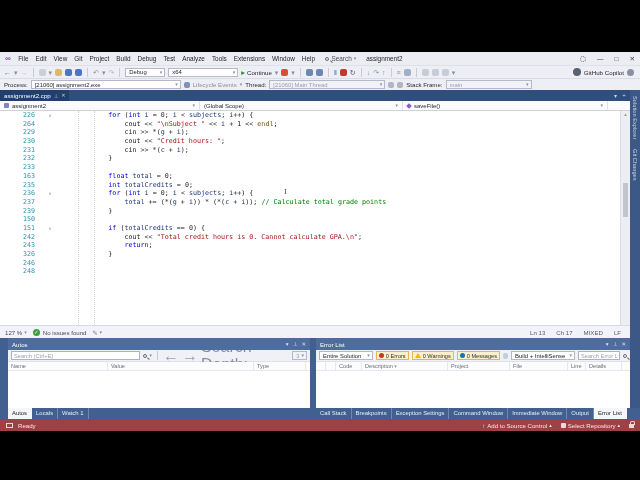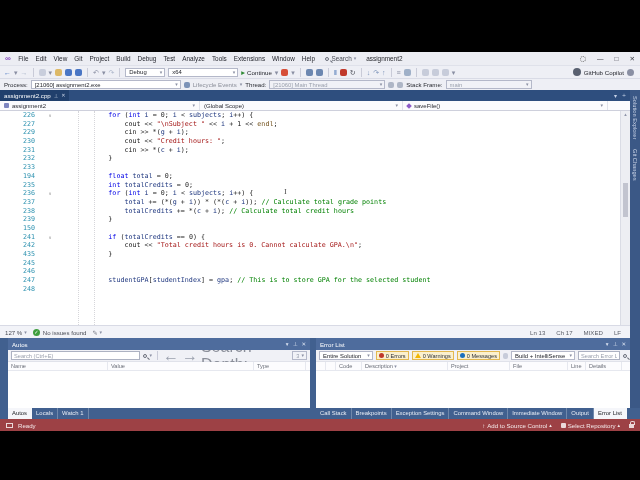--- a/index.html
+++ b/index.html
@@ -261,21 +261,21 @@
     <div class="editor">
       <div class="guide" style="left:78px;"></div>
       <div class="guide" style="left:94px;"></div>
       <div id="code-lines">
           <div class="cl">
             <span class="ln">226</span>
             <span class="fold">∨</span>
             <span class="cd"><span class="tk-p">            </span><span class="tk-k">for</span><span class="tk-p"> (</span><span class="tk-k">int</span><span class="tk-p"> </span><span class="tk-v">i</span><span class="tk-p"> = </span><span class="tk-n">0</span><span class="tk-p">; </span><span class="tk-v">i</span><span class="tk-p"> &lt; </span><span class="tk-v">subjects</span><span class="tk-p">; </span><span class="tk-v">i</span><span class="tk-p">++) {</span></span>
           </div>
           <div class="cl">
-            <span class="ln">227</span>
+            <span class="ln">264</span>
             <span class="fold"></span>
             <span class="cd"><span class="tk-p">                </span><span class="tk-p">cout &lt;&lt; </span><span class="tk-s">"\nSubject "</span><span class="tk-p"> &lt;&lt; </span><span class="tk-v">i</span><span class="tk-p"> + </span><span class="tk-n">1</span><span class="tk-p"> &lt;&lt; </span><span class="tk-f">endl</span><span class="tk-p">;</span></span>
           </div>
           <div class="cl">
             <span class="ln">229</span>
             <span class="fold"></span>
             <span class="cd"><span class="tk-p">                </span><span class="tk-p">cin &gt;&gt; *(</span><span class="tk-v">g</span><span class="tk-p"> + </span><span class="tk-v">i</span><span class="tk-p">);</span></span>
           </div>
           <div class="cl">
             <span class="ln">230</span>
@@ -291,82 +291,72 @@
             <span class="ln">232</span>
             <span class="fold"></span>
             <span class="cd"><span class="tk-p">            </span><span class="tk-p">}</span></span>
           </div>
           <div class="cl">
             <span class="ln">233</span>
             <span class="fold"></span>
             <span class="cd"></span>
           </div>
           <div class="cl">
-            <span class="ln">194</span>
+            <span class="ln">163</span>
             <span class="fold"></span>
             <span class="cd"><span class="tk-p">            </span><span class="tk-k">float</span><span class="tk-p"> </span><span class="tk-v">total</span><span class="tk-p"> = </span><span class="tk-n">0</span><span class="tk-p">;</span></span>
           </div>
           <div class="cl">
             <span class="ln">235</span>
             <span class="fold"></span>
             <span class="cd"><span class="tk-p">            </span><span class="tk-k">int</span><span class="tk-p"> </span><span class="tk-v">totalCredits</span><span class="tk-p"> = </span><span class="tk-n">0</span><span class="tk-p">;</span></span>
           </div>
           <div class="cl">
             <span class="ln">236</span>
             <span class="fold">∨</span>
             <span class="cd"><span class="tk-p">            </span><span class="tk-k">for</span><span class="tk-p"> (</span><span class="tk-k">int</span><span class="tk-p"> </span><span class="tk-v">i</span><span class="tk-p"> = </span><span class="tk-n">0</span><span class="tk-p">; </span><span class="tk-v">i</span><span class="tk-p"> &lt; </span><span class="tk-v">subjects</span><span class="tk-p">; </span><span class="tk-v">i</span><span class="tk-p">++) {</span></span>
           </div>
           <div class="cl">
             <span class="ln">237</span>
             <span class="fold"></span>
             <span class="cd"><span class="tk-p">                </span><span class="tk-v">total</span><span class="tk-p"> += (*(</span><span class="tk-v">g</span><span class="tk-p"> + </span><span class="tk-v">i</span><span class="tk-p">)) * (*(</span><span class="tk-v">c</span><span class="tk-p"> + </span><span class="tk-v">i</span><span class="tk-p">)); </span><span class="tk-c">// Calculate total grade points</span></span>
           </div>
           <div class="cl">
-            <span class="ln">238</span>
-            <span class="fold"></span>
-            <span class="cd"><span class="tk-p">                </span><span class="tk-v">totalCredits</span><span class="tk-p"> += *(</span><span class="tk-v">c</span><span class="tk-p"> + </span><span class="tk-v">i</span><span class="tk-p">); </span><span class="tk-c">// Calculate total credit hours</span></span>
-          </div>
-          <div class="cl">
             <span class="ln">239</span>
             <span class="fold"></span>
             <span class="cd"><span class="tk-p">            </span><span class="tk-p">}</span></span>
           </div>
           <div class="cl">
             <span class="ln">150</span>
             <span class="fold"></span>
             <span class="cd"></span>
           </div>
           <div class="cl">
-            <span class="ln">241</span>
+            <span class="ln">151</span>
             <span class="fold">∨</span>
             <span class="cd"><span class="tk-p">            </span><span class="tk-k">if</span><span class="tk-p"> (</span><span class="tk-v">totalCredits</span><span class="tk-p"> == </span><span class="tk-n">0</span><span class="tk-p">) {</span></span>
           </div>
           <div class="cl">
             <span class="ln">242</span>
             <span class="fold"></span>
             <span class="cd"><span class="tk-p">                </span><span class="tk-p">cout &lt;&lt; </span><span class="tk-s">"Total credit hours is 0. Cannot calculate GPA.\n"</span><span class="tk-p">;</span></span>
           </div>
           <div class="cl">
-            <span class="ln">435</span>
+            <span class="ln">243</span>
+            <span class="fold"></span>
+            <span class="cd"><span class="tk-p">                </span><span class="tk-k">return</span><span class="tk-p">;</span></span>
+          </div>
+          <div class="cl">
+            <span class="ln">326</span>
             <span class="fold"></span>
             <span class="cd"><span class="tk-p">            </span><span class="tk-p">}</span></span>
           </div>
           <div class="cl">
-            <span class="ln">245</span>
-            <span class="fold"></span>
-            <span class="cd"></span>
-          </div>
-          <div class="cl">
             <span class="ln">246</span>
             <span class="fold"></span>
-          </div>
-          <div class="cl">
-            <span class="ln">247</span>
-            <span class="fold"></span>
-            <span class="cd"><span class="tk-p">            </span><span class="tk-v">studentGPA</span><span class="tk-p">[</span><span class="tk-v">studentIndex</span><span class="tk-p">] = </span><span class="tk-v">gpa</span><span class="tk-p">; </span><span class="tk-c">// This is to store GPA for the selected student</span></span>
           </div>
           <div class="cl">
             <span class="ln">248</span>
             <span class="fold"></span>
             <span class="cd"></span>
           </div>
         </div>
       <span class="ibeam">I</span>
       <div class="vscroll">
         <span class="arr">▴</span>

